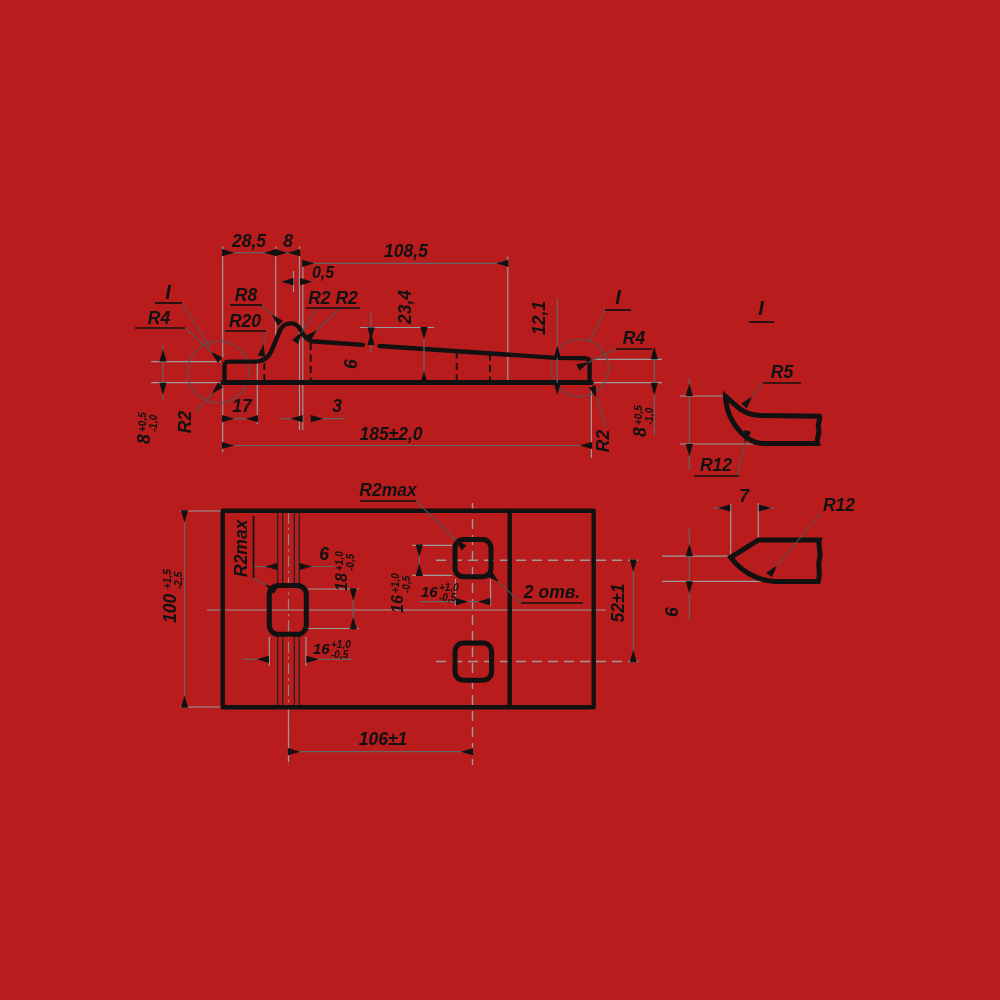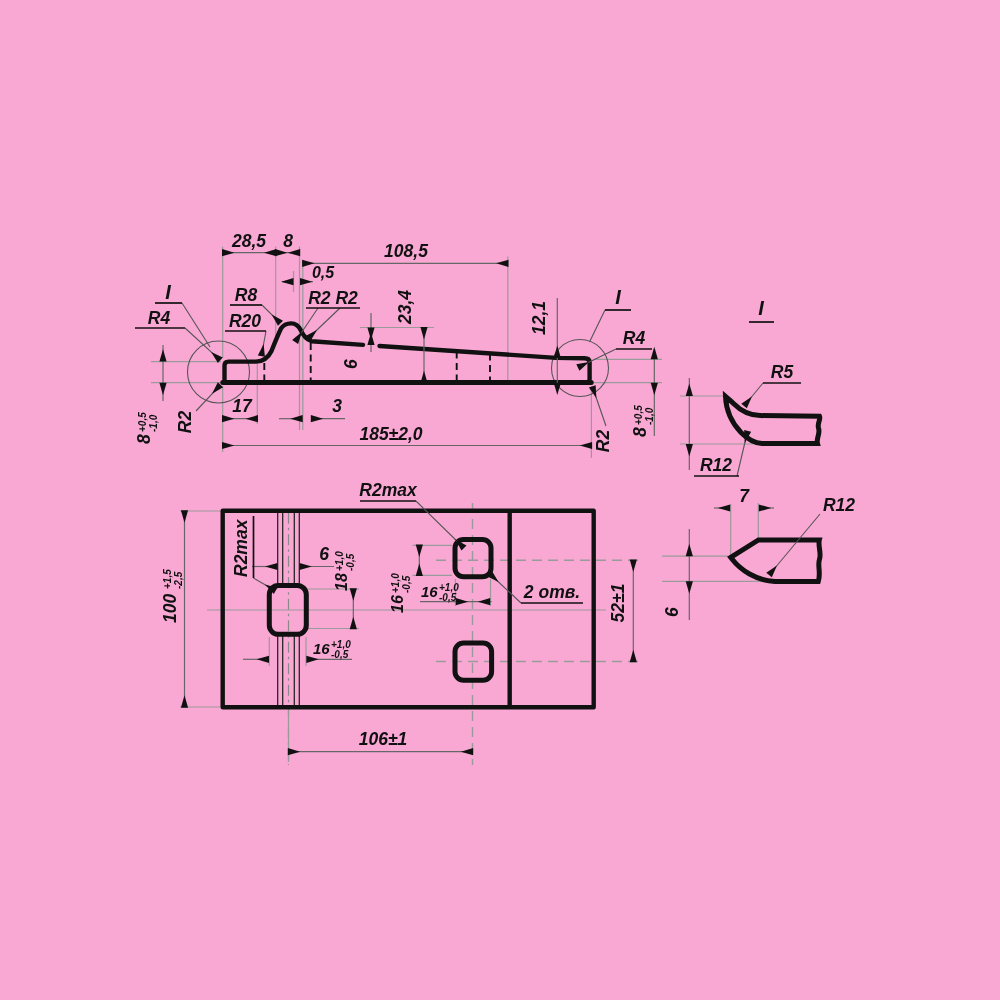--- a/index.html
+++ b/index.html
@@ -1,16 +1,16 @@
 <!DOCTYPE html>
 <html><head>
 <meta charset="utf-8">
 <style>
   html,body{margin:0;padding:0;background:#fff;}
-  .stage{width:1000px;height:1000px;position:relative;background:#f9a8d4;overflow:hidden;}
+  .stage{width:1000px;height:1000px;position:relative;background:#b91c1c;overflow:hidden;}
   svg{position:absolute;left:0;top:0;}
   text{font-family:"Liberation Sans","DejaVu Sans",sans-serif;font-style:italic;font-weight:700;fill:#111;}
   .dim{font-size:17.5px;}
   .dimm{font-size:16px;}
   .dims{font-size:15px;}
   .tol{font-size:10px;}
   .big{font-size:20px;}
   .thick{stroke:#111;stroke-width:4.4;fill:none;stroke-linecap:round;stroke-linejoin:round;}
   .thick5{stroke:#111;stroke-width:5;fill:none;stroke-linecap:round;}
   .ext{stroke:#9a9a9a;stroke-width:1.2;fill:none;}

